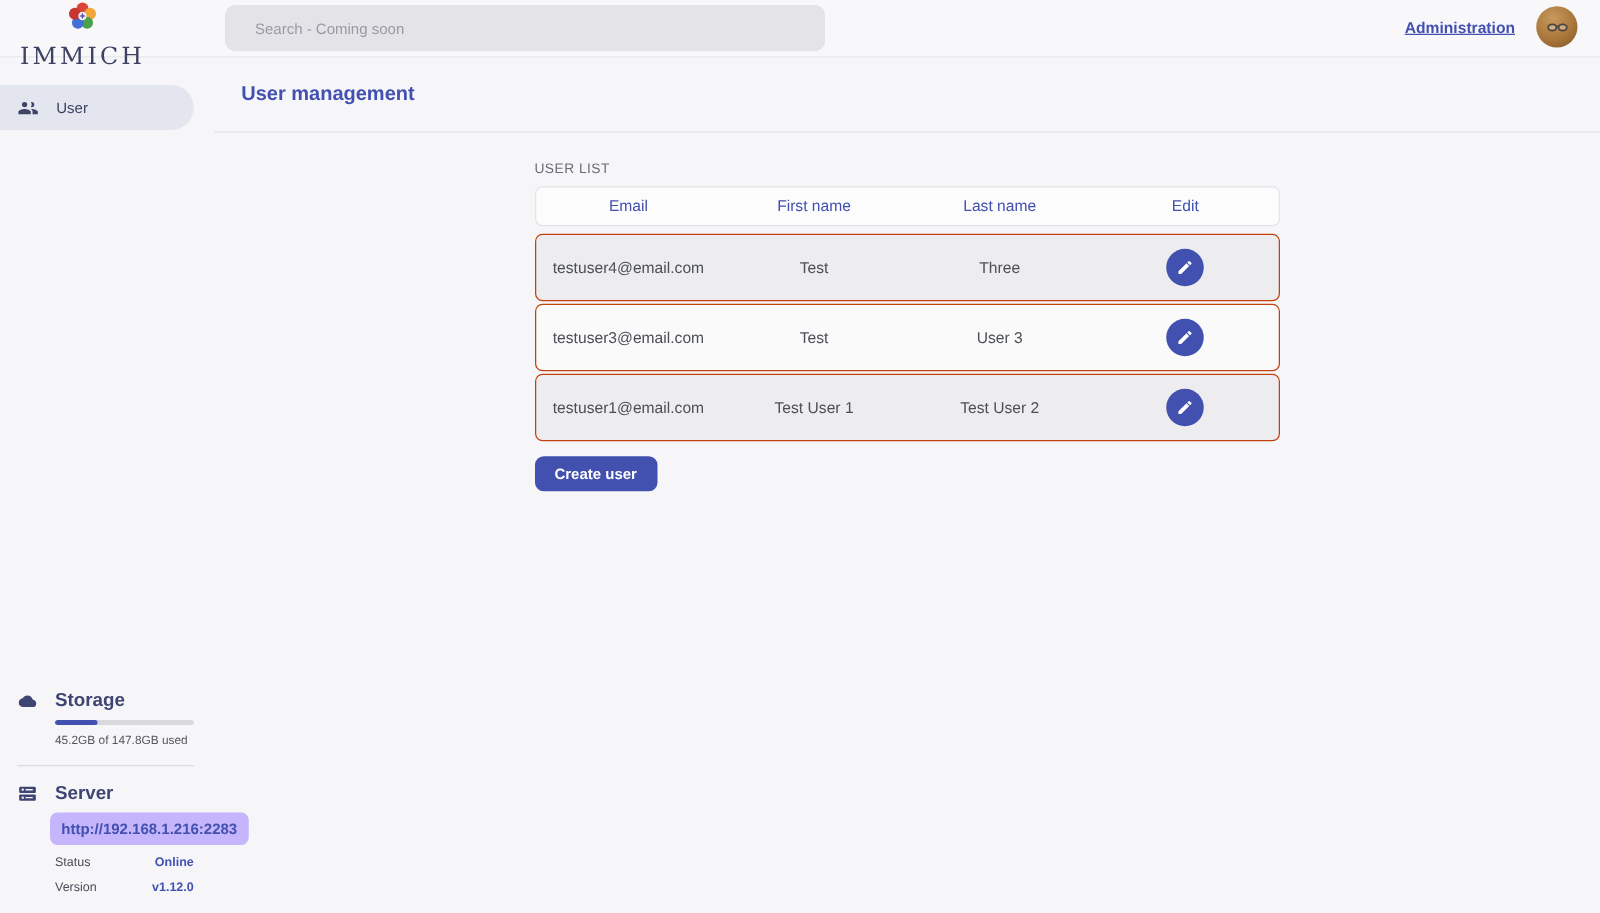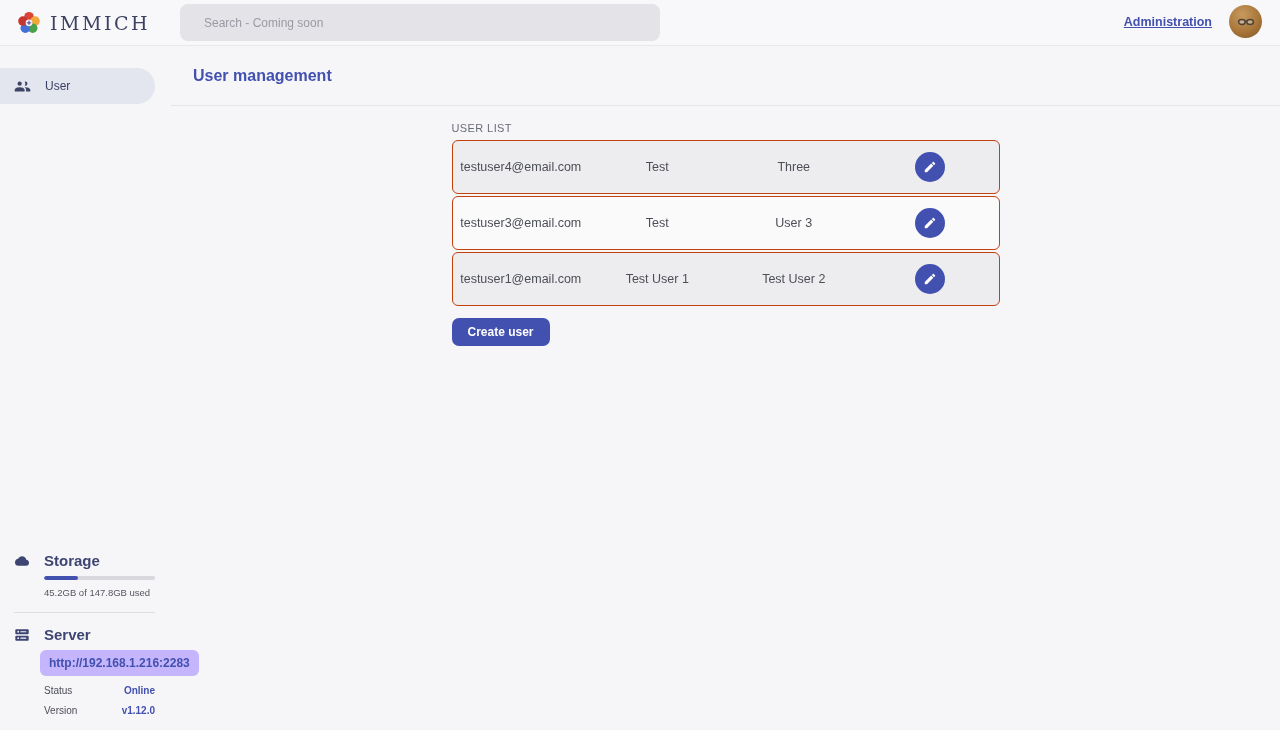--- a/index.html
+++ b/index.html
@@ -15,21 +15,21 @@
     color:#44454d;
     overflow:hidden;
   }
   .app{width:1280px;height:730px;display:flex;flex-direction:column;}
 
   
   .header{
     position:relative;height:46px;flex:0 0 46px;
     background:#f8f8fb;border-bottom:1px solid #e7e7ec;
   }
-  .brand{position:absolute;left:16px;top:0;height:46px;display:flex;align-items:center;gap:8px;}
+  .brand{position:absolute;left:16px;top:0;height:46px;display:flex;align-items:center;gap:8px;flex-direction:column;}
   .brand-word{
     font-family:"DejaVu Serif", serif;
     font-size:19px;letter-spacing:2.5px;color:#3d4263;font-weight:500;
   }
   .search{
     position:absolute;left:180px;top:4px;width:480px;height:37px;
     background:#e3e3e8;border:none;border-radius:8px;
     padding:0 20px 0 24px;font-size:12px;color:#44454d;outline:none;
     font-family:"Liberation Sans", sans-serif;
   }
@@ -76,21 +76,21 @@
   .kv-row{display:flex;justify-content:space-between;align-items:center;margin-top:9px;}
   .kv-label{font-size:10px;color:#4b4d57;}
   .kv-value{font-size:10px;font-weight:700;color:var(--primary);}
 
   
   .title-bar{
     height:60px;flex:0 0 60px;display:flex;align-items:center;
     padding-left:22px;border-bottom:1px solid #e4e4e9;
   }
   .page-title{font-size:16px;font-weight:600;color:var(--primary);}
-  .content{width:548px;margin:4px auto;}
+  .content{width:596px;margin:11px auto;}
   .section-label{
     margin-top:12px;font-size:11px;font-weight:500;letter-spacing:0.4px;
     color:#6a6d78;text-transform:uppercase;
   }
   .thead{
     margin-top:8px;height:32px;display:flex;align-items:center;
     background:#fcfcfd;border:1px solid #e3e3e8;border-radius:6px;
   }
   .thead .col{flex:1;text-align:center;font-size:12.5px;font-weight:500;color:var(--primary);}
   .trow{
@@ -214,20 +214,26 @@
 
     <div class="main">
       <div class="title-bar">
         <span class="page-title">User management</span>
       </div>
 
       <div class="content">
         <div class="section-label">USER LIST</div>
 
         
+        <div class="thead">
+          <span class="col">Email</span>
+          <span class="col">First name</span>
+          <span class="col">Last name</span>
+          <span class="col">Edit</span>
+        </div>
 
         
         <div class="trow first odd">
           <span class="col">testuser4@email.com</span>
           <span class="col">Test</span>
           <span class="col">Three</span>
           <span class="col-edit">
             <button class="edit-btn">
               <svg width="14" height="14" viewBox="0 0 24 24" fill="#ffffff">
                 <path d="M20.71,7.04C21.1,6.65 21.1,6 20.71,5.63L18.37,3.29C18,2.9 17.35,2.9 16.96,3.29L15.12,5.12L18.87,8.87M3,17.25V21H6.75L17.81,9.93L14.06,6.18L3,17.25Z"></path>

